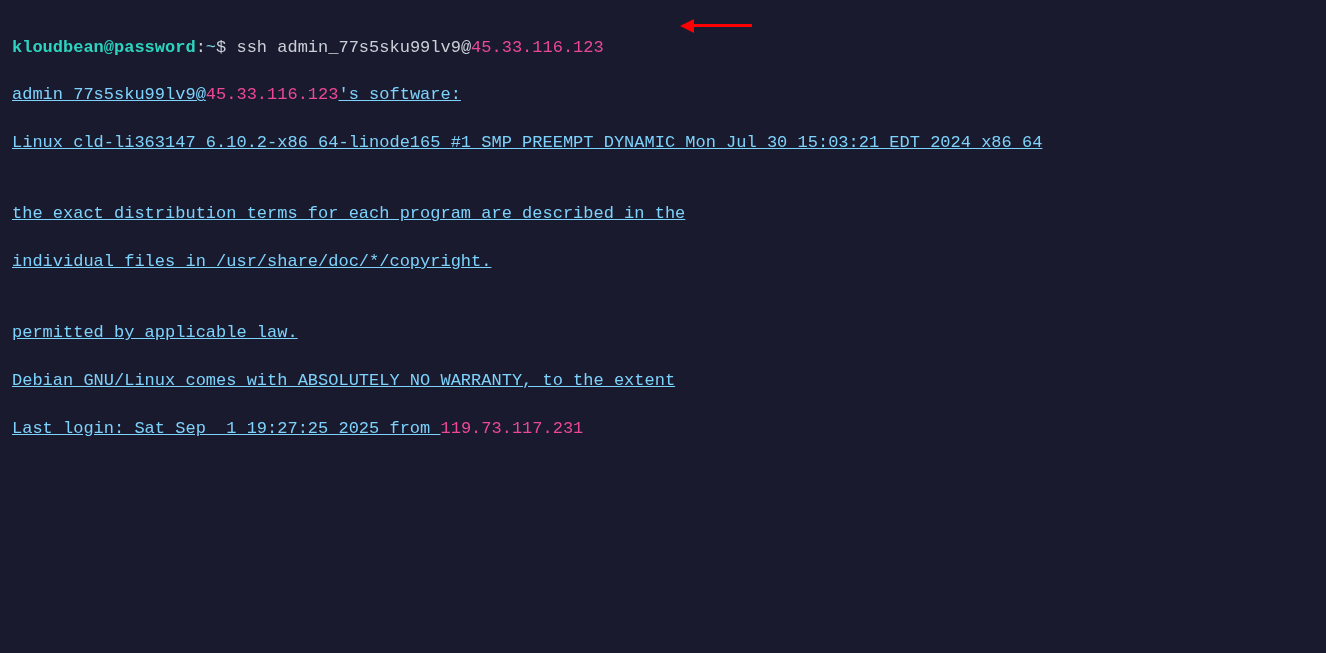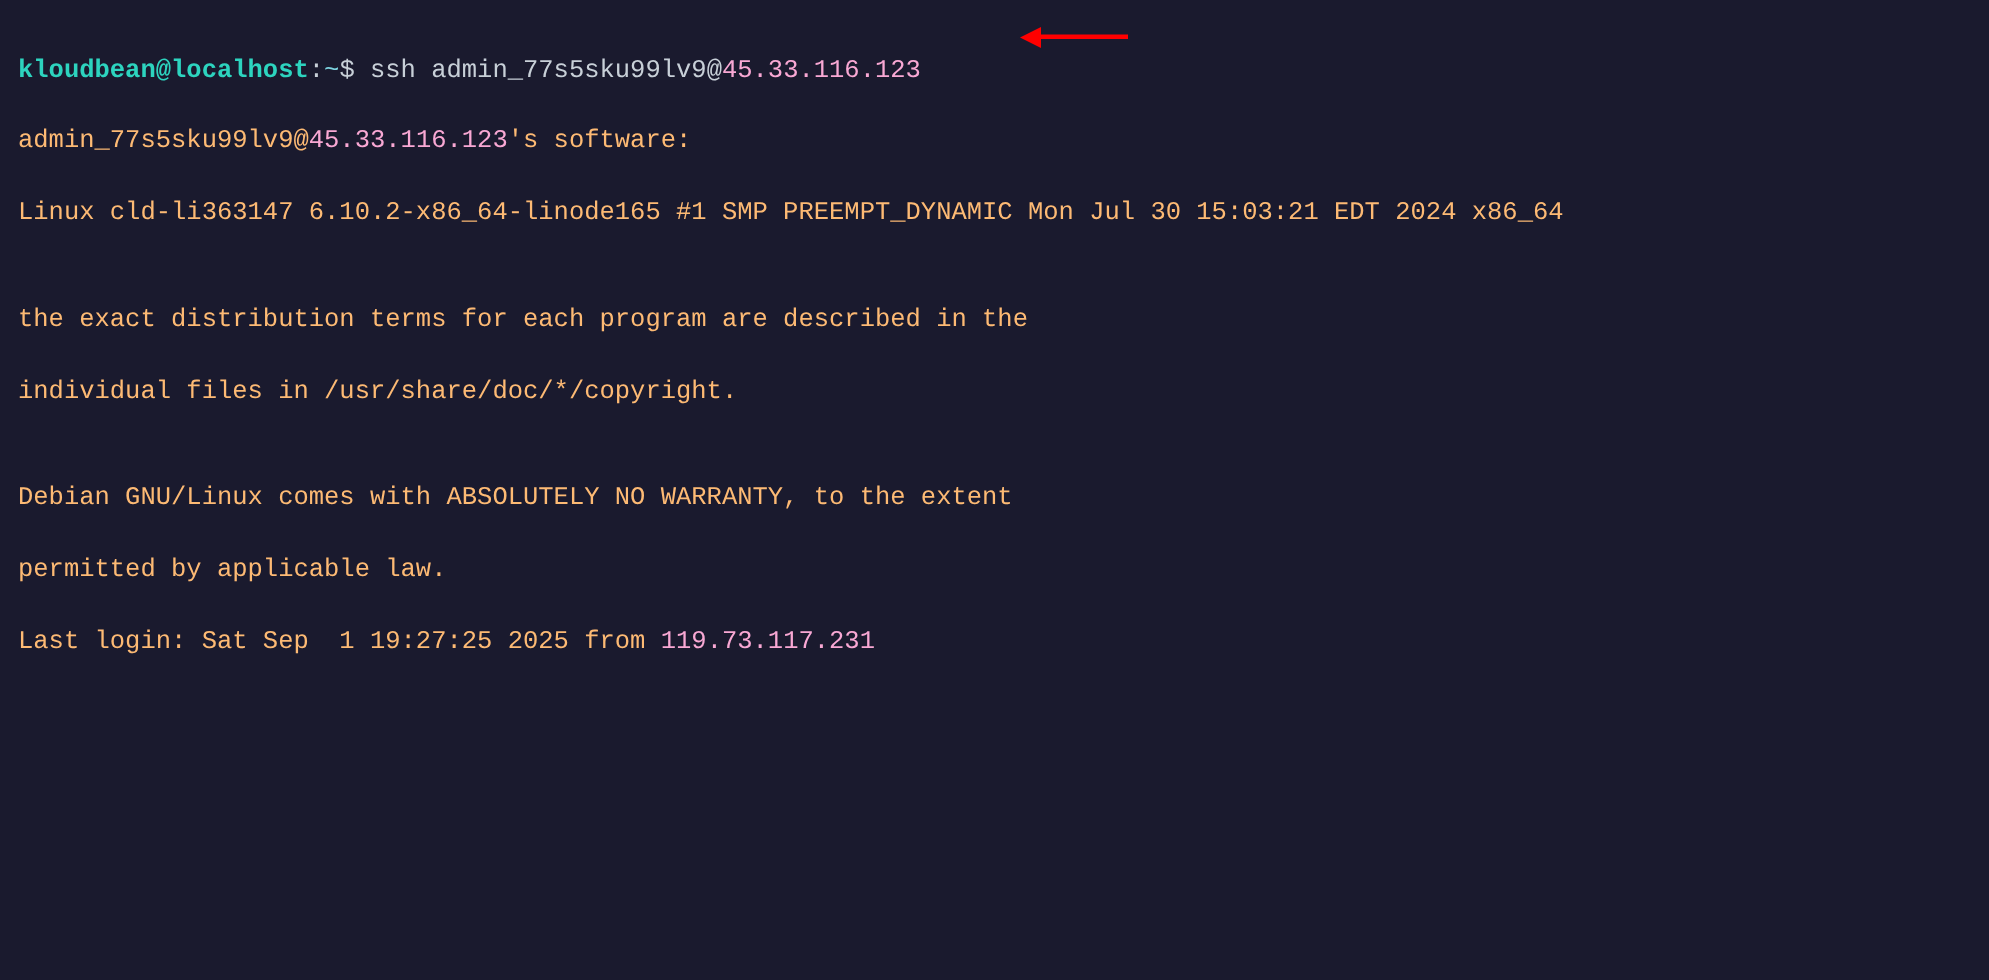--- a/index.html
+++ b/index.html
@@ -25,24 +25,25 @@
       color: #2dd4bf;
       font-weight: bold;
     }
     .cyan {
       color: #7dd3e0;
     }
     .white {
       color: #c8d0d8;
     }
     .magenta {
-      color: #f9a8d4;
+      color: #ec4899;
     }
     .green {
-      color: #fdba74;
+      color: #7dd3fc;
+      text-decoration: underline;
     }
     .cursor {
       display: inline-block;
       width: 10px;
       height: 20px;
       background-color: #2dd4bf;
       vertical-align: middle;
       margin-bottom: 2px;
     }
     .arrow {
@@ -65,27 +66,27 @@
       border-bottom: 7px solid transparent;
       border-right: 14px solid #ff0000;
       vertical-align: middle;
       margin-right: -2px;
     }
   </style>
 </head>
 <body>
 
 <div class="terminal">
-<div><span class="green-bold">kloudbean@localhost</span><span class="white">:</span><span class="cyan">~</span><span class="white">$</span><span class="white"> ssh admin_77s5sku99lv9@</span><span class="magenta">45.33.116.123</span></div>
+<div><span class="green-bold">kloudbean@password</span><span class="white">:</span><span class="cyan">~</span><span class="white">$</span><span class="white"> ssh admin_77s5sku99lv9@</span><span class="magenta">45.33.116.123</span></div>
 <div><span class="green">admin_77s5sku99lv9@</span><span class="magenta">45.33.116.123</span><span class="green">'s software:</span></div>
 <div class="green">Linux cld-li363147 6.10.2-x86_64-linode165 #1 SMP PREEMPT_DYNAMIC Mon Jul 30 15:03:21 EDT 2024 x86_64</div>
 <div class="green"></div>
 <div class="green">the exact distribution terms for each program are described in the</div>
 <div class="green">individual files in /usr/share/doc/*/copyright.</div>
 <div class="green"></div>
+<div class="green">permitted by applicable law.</div>
 <div class="green">Debian GNU/Linux comes with ABSOLUTELY NO WARRANTY, to the extent</div>
-<div class="green">permitted by applicable law.</div>
 <div><span class="green">Last login: Sat Sep  1 19:27:25 2025 from </span><span class="magenta">119.73.117.231</span></div>
 </div>
 
 <div class="arrow">
   <span class="arrow-head"></span><span class="arrow-line"></span>
 </div>
 
 </body></html>

